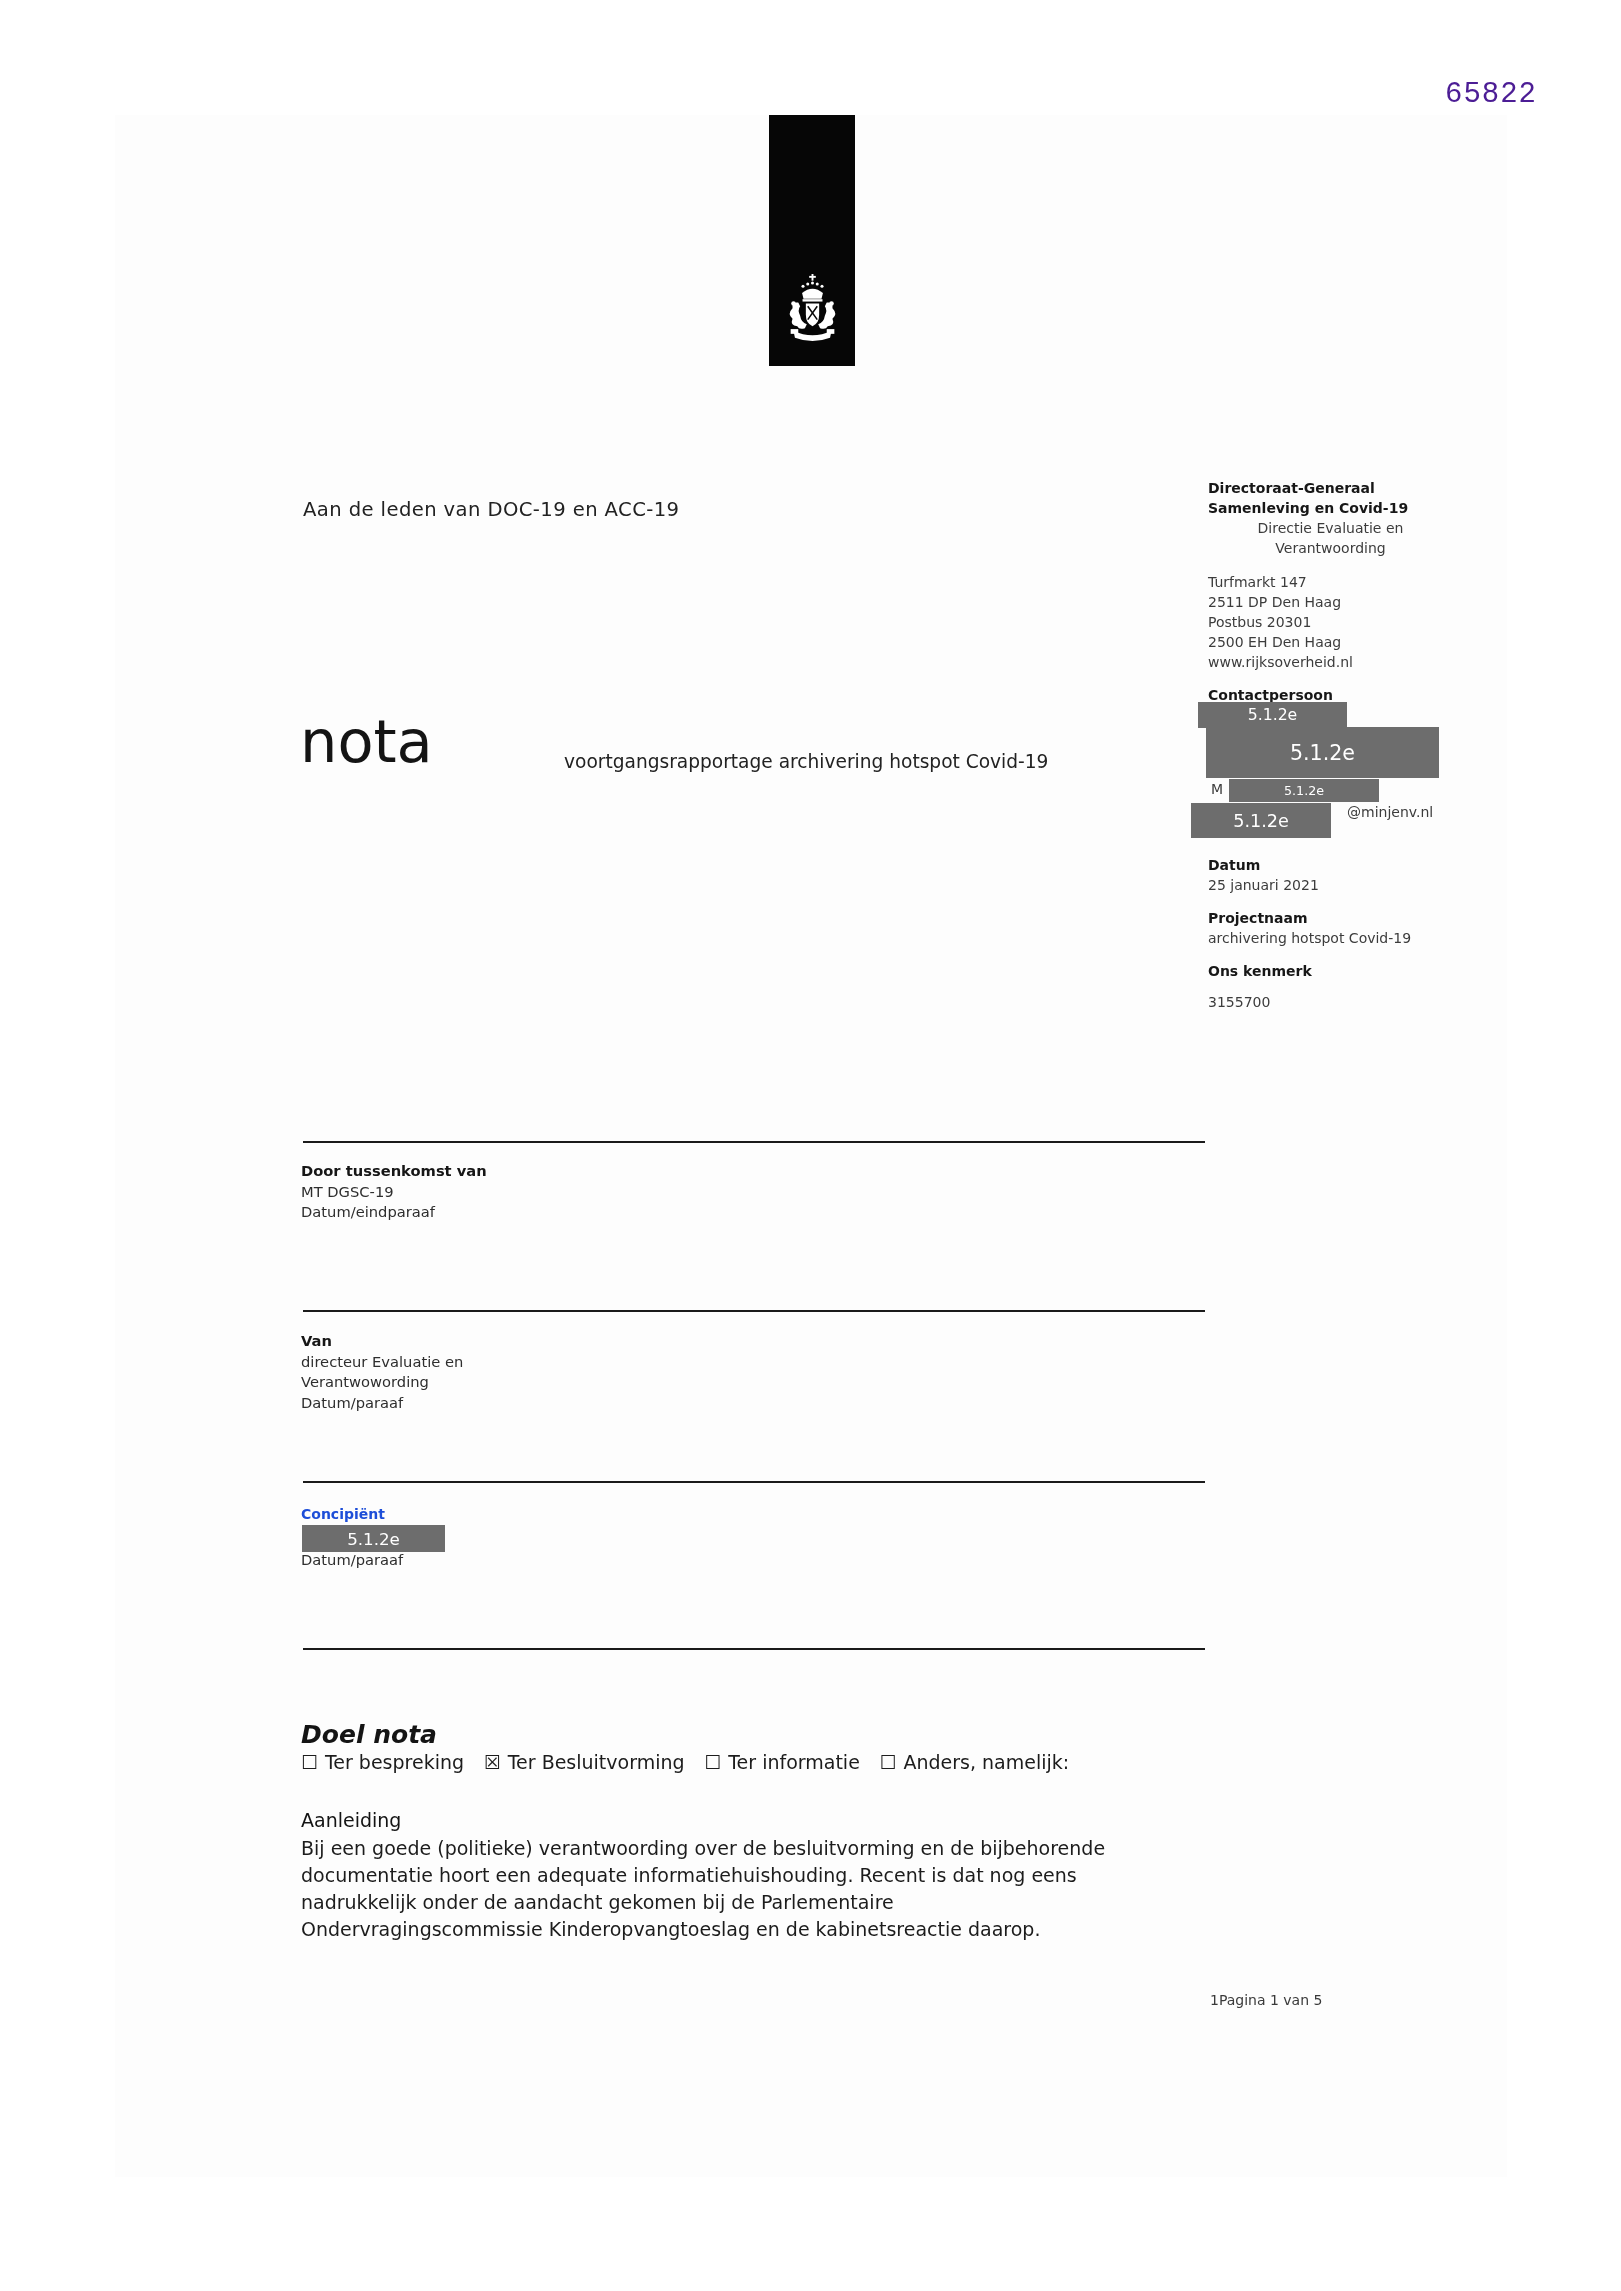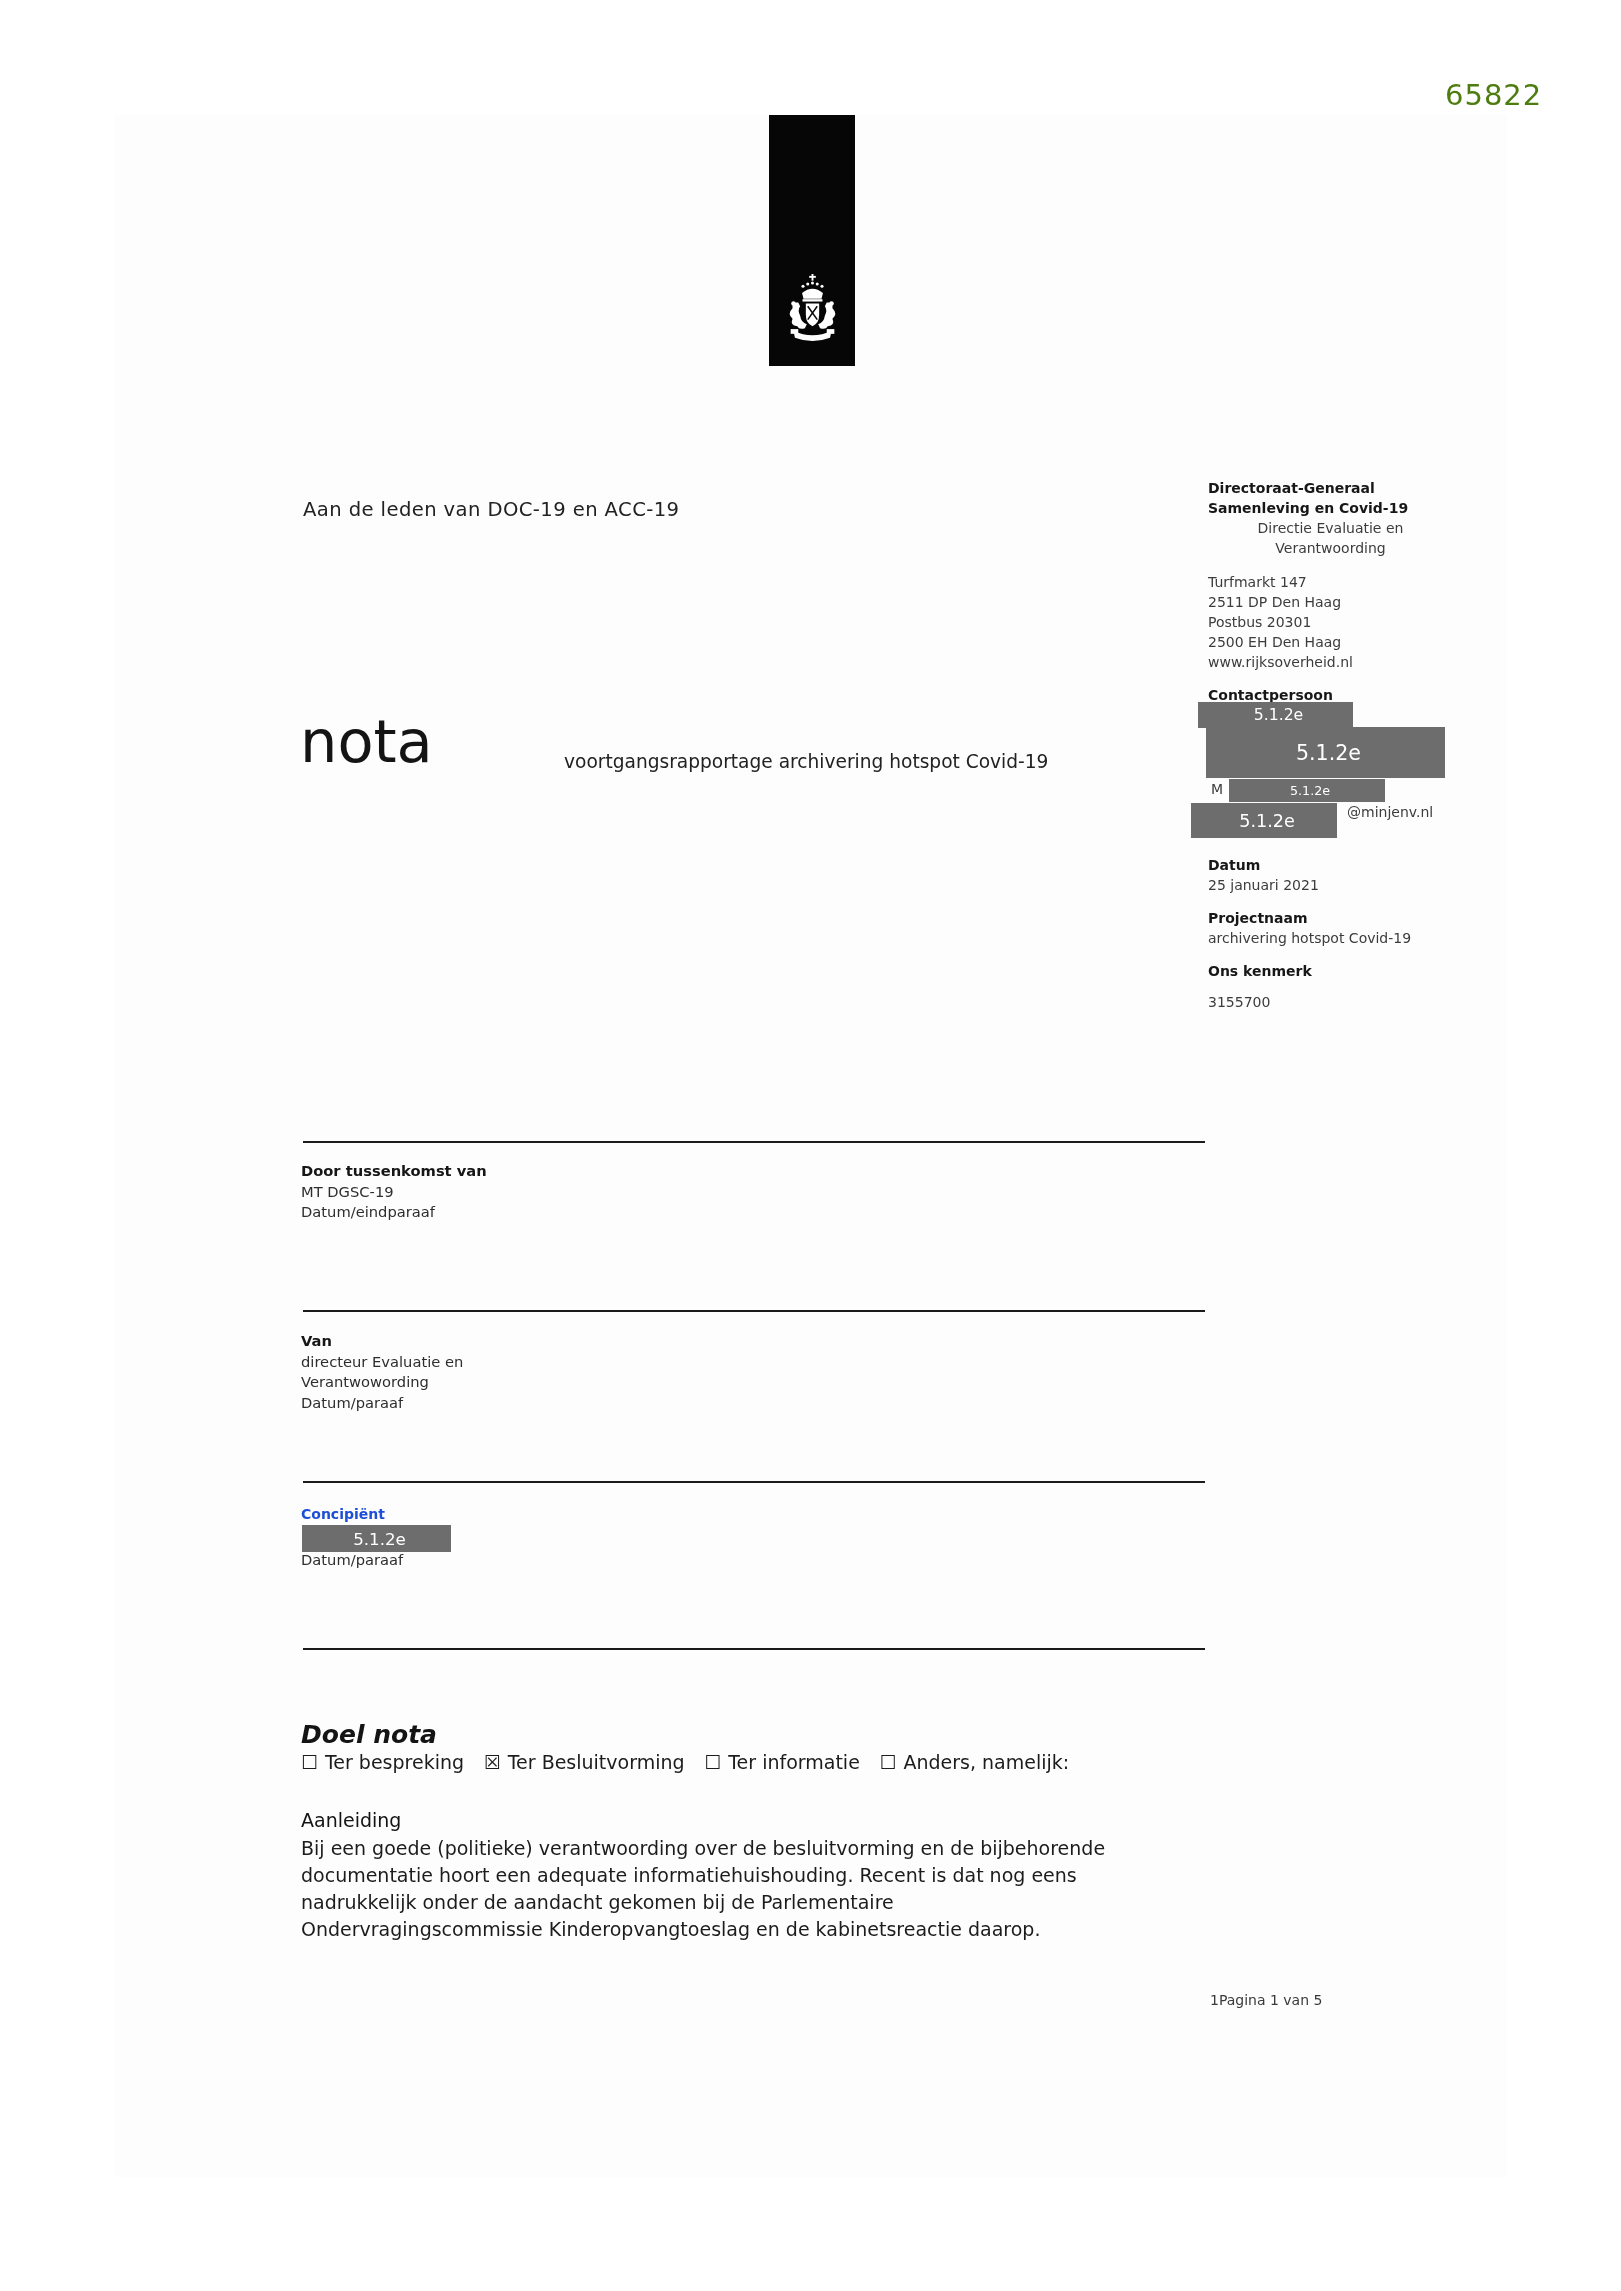--- a/index.html
+++ b/index.html
@@ -1,20 +1,20 @@
 <!DOCTYPE html>
 <html><head>
 <meta charset="utf-8">
 <style>
   html,body{margin:0;padding:0;background:#ffffff;}
   #doc{position:relative;width:1621px;height:2292px;background:#ffffff;overflow:hidden;
        font-family:"DejaVu Sans","Liberation Sans",sans-serif;color:#1f1f1f;}
   .abs{position:absolute;}
   .page-bg{left:115px;top:115px;width:1392px;height:2062px;background:#fdfdfd;}
-  .doc-number{left:1445px;top:78px;font-size:29px;color:#4d7c0f;letter-spacing:1px;}
+  .doc-number{left:1445px;top:78px;font-size:29px;color:#4c1d95;letter-spacing:1px;font-family:Liberation Mono, monospace;}
   .logo-block{left:769px;top:115px;width:86px;height:251px;background:#060606;
               display:flex;align-items:flex-end;justify-content:center;}
   .logo-block svg{margin-bottom:15.7px;}
   .addressee{left:303px;top:498px;font-size:19.6px;letter-spacing:0.4px;color:#222;}
   .nota-title{left:300px;top:712px;font-size:59px;line-height:1;color:#141414;}
   .subject{left:564px;top:751px;font-size:18.6px;color:#222;}
   
   .sb{left:1208px;width:245px;font-size:14px;line-height:20px;color:#3c3c3c;}
   .sb-org{top:478px;font-weight:bold;color:#171717;}
   .sb-dept{top:518px;text-align:center;}
@@ -24,21 +24,21 @@
   .sb-email-suffix{left:1333px;top:804px;font-size:14px;color:#3c3c3c;margin-left:14px;}
   .sb-label{font-weight:bold;color:#171717;}
   .sb-datum-label{top:855px;}
   .sb-datum-value{top:875px;}
   .sb-project-label{top:908px;}
   .sb-project-value{top:928px;}
   .sb-kenmerk-label{top:961px;}
   .sb-kenmerk-value{top:992px;}
   
   .redaction{position:absolute;background:#6d6d6d;color:#ffffff;display:flex;
-             align-items:center;justify-content:center;padding-left:6px;}
+             align-items:center;justify-content:center;}
   .r1{left:1198px;top:702px;width:149px;height:25.5px;font-size:15.7px;}
   .r2{left:1206px;top:727px;width:233px;height:51px;font-size:20.6px;}
   .r3{left:1229px;top:779px;width:150px;height:22.5px;font-size:12.7px;}
   .r4{left:1191px;top:803px;width:140px;height:35px;font-size:17.6px;}
   .r5{left:302px;top:1525px;width:143px;height:27.4px;font-size:16.7px;}
   
   .hrule{left:303px;width:902px;height:2px;background:#1b1b1b;}
   .hr1{top:1141px;} .hr2{top:1310px;} .hr3{top:1481px;} .hr4{top:1648px;}
   
   .route{left:301px;font-size:14.7px;line-height:20.6px;color:#2e2e2e;}

